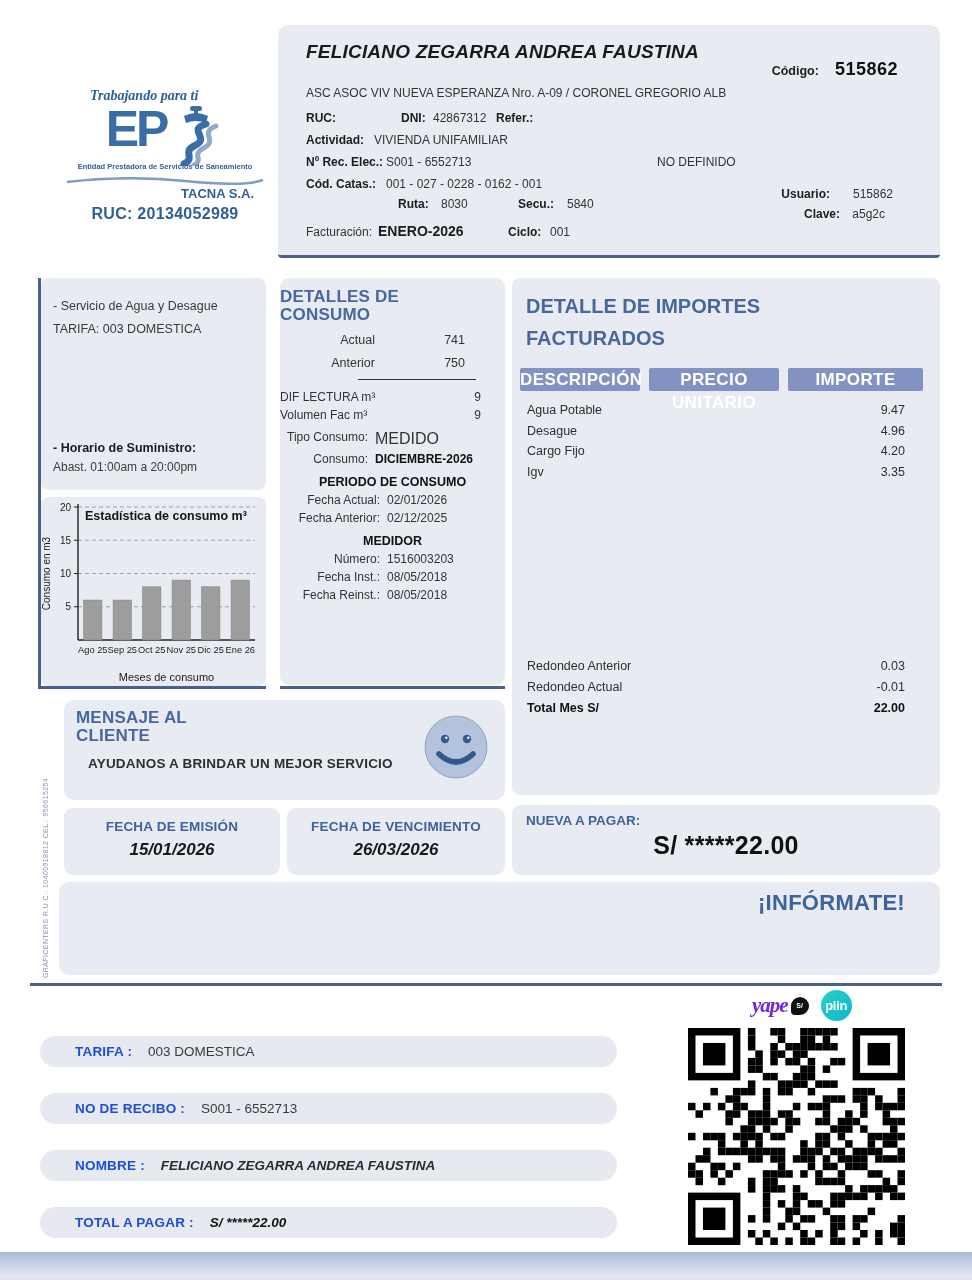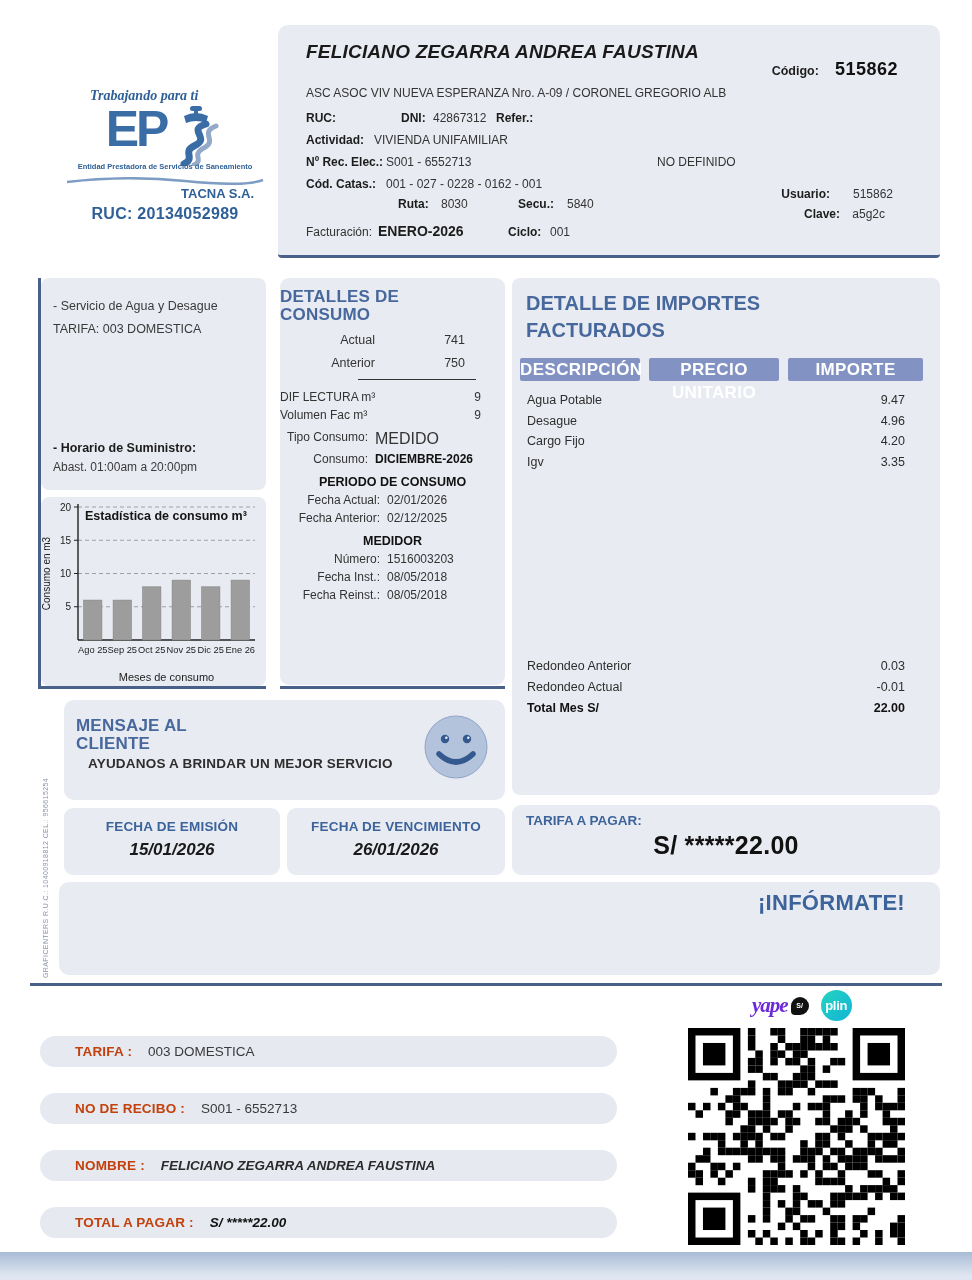--- a/index.html
+++ b/index.html
@@ -49,21 +49,21 @@
   .c-dif .k { flex:1; font-size:12px; }
   .c-dif .v { width:55px; text-align:center; font-size:12px; }
   .c-tipo { margin-top:8px; }
   .c-tipo .k { width:88px; text-align:right; font-size:12px; }
   .c-tipo .v { margin-left:7px; font-size:16px; }
   .c-subhead { text-align:center; font-weight:bold; color:#111; font-size:12.5px; margin-top:9px; }
   .c-date .k { width:100px; text-align:right; font-size:12px; }
   .c-date .v { margin-left:7px; font-size:12px; }
 
   .importes-box { left:512px; top:278px; width:428px; height:517px; padding:12px 0 0 0; border-radius:8px; }
-  .importes-title { padding-left:14px; font-size:20px; line-height:27px; font-weight:bold; color:#47689c; width:330px; }
+  .importes-title { padding-left:14px; font-size:20px; line-height:32px; font-weight:bold; color:#47689c; width:330px; }
   .chips { display:flex; gap:9px; padding:0 8px; margin-top:14px; }
   .chip { height:23px; line-height:23px; text-align:center; background:#8292c2; color:#fff; font-size:17px; font-weight:bold; letter-spacing:0.4px; border-radius:2px; }
   .chip:nth-child(1){ width:120px; }
   .chip:nth-child(2){ width:130px; }
   .chip:nth-child(3){ width:135px; }
   .imp-rows { margin-top:9px; }
   .imp-row { display:flex; justify-content:space-between; padding:0 35px 0 15px; font-size:12.5px; color:#2e2e2e; height:20.5px; align-items:center; }
   .redondeo { position:absolute; left:0; width:100%; display:flex; justify-content:space-between; padding:0 35px 0 15px; font-size:12.5px; color:#2e2e2e; }
   .r1 { top:381px; } .r2 { top:402px; }
   .r-total { top:423px; font-weight:bold; color:#111; }
@@ -90,21 +90,21 @@
   .payments { position:absolute; left:752px; top:990px; display:flex; align-items:center; gap:12px; }
   .yape-wrap { display:flex; align-items:center; gap:3px; }
   .yape-text { font-size:21px; font-weight:800; font-style:italic; color:#6d28d9; letter-spacing:-1px; font-family:"Liberation Serif", serif; }
   .yape-bubble { width:18px; height:18px; border-radius:50% 50% 50% 4px; background:#111; color:#fff; font-size:7px; font-weight:bold; display:flex; align-items:center; justify-content:center; }
   .plin-circle { width:31px; height:31px; border-radius:50%; background:linear-gradient(135deg,#27d3c0,#0fb5d6); color:#fff; font-size:13px; font-weight:800; display:flex; align-items:center; justify-content:center; letter-spacing:-0.3px; }
 
   .qr-box { position:absolute; left:688px; top:1028px; width:217px; height:217px; background:#fff; }
 
   .summary { position:absolute; left:40px; top:1036px; width:577px; }
   .pill { height:31px; border-radius:16px; background:#e6e9f0; display:flex; align-items:center; padding-left:35px; margin-bottom:26px; }
-  .pill-label { font-size:13.5px; font-weight:bold; color:#c2410c; letter-spacing:0.2px; }
+  .pill-label { font-size:13.5px; font-weight:bold; color:#1d4ed8; letter-spacing:0.2px; }
   .pill-value { font-size:13.5px; color:#3a3a3a; margin-left:16px; }
   .pill-value.italic { font-style:italic; font-weight:bold; color:#2b2b2b; }
   .pill-value.bold-italic { font-style:italic; font-weight:bold; color:#111; }
 
   .print-credit { position:absolute; left:42px; top:978px; transform:rotate(-90deg); transform-origin:0 0; font-size:7px; color:#8b94a9; letter-spacing:0.4px; white-space:nowrap; }
 
   .bottom-bar { position:absolute; left:0; top:1252px; width:972px; height:28px; background:linear-gradient(180deg,#a9bbd6 0%, #dfe6f1 85%); }
 </style>
 </head>
 <body>
@@ -291,46 +291,46 @@
         <span>Redondeo Actual</span>
         <span>-0.01</span>
       </div>
     <div class="redondeo r-total">
         <span>Total Mes S/</span>
         <span>22.00</span>
       </div>
   </div>
 
   <div class="box mensaje-box">
-    <div class="sec-title" style="width:160px;margin-top:8px;">MENSAJE AL CLIENTE</div>
+    <div class="sec-title" style="width:160px;">MENSAJE AL CLIENTE</div>
     <div class="mensaje-body">AYUDANOS A BRINDAR UN MEJOR SERVICIO</div>
     <span class="smiley">
       <svg width="66" height="66" viewBox="0 0 66 66">
         <circle cx="33" cy="33" r="31" fill="#b3c3dc"></circle>
         <circle cx="33" cy="33" r="31" fill="none" stroke="#8fa5c6" stroke-width="1"></circle>
         <circle cx="22" cy="25" r="4.2" fill="#34598e"></circle>
         <circle cx="44" cy="25" r="4.2" fill="#34598e"></circle>
         <circle cx="23.3" cy="23.7" r="1.3" fill="#e8eef7"></circle>
         <circle cx="45.3" cy="23.7" r="1.3" fill="#e8eef7"></circle>
         <path d="M16 40 Q33 56 50 40" fill="none" stroke="#34598e" stroke-width="5.5" stroke-linecap="round"></path>
       </svg>
     </span>
   </div>
 
   <div class="box fecha-box emision-box">
     <div class="fecha-label">FECHA DE EMISIÓN</div>
     <div class="fecha-value">15/01/2026</div>
   </div>
   <div class="box fecha-box venc-box">
     <div class="fecha-label">FECHA DE VENCIMIENTO</div>
-    <div class="fecha-value">26/01/2026</div>
+    <div class="fecha-value">26/03/2026</div>
   </div>
 
   <div class="box totalpagar-box">
-    <div class="tp-label">TARIFA A PAGAR:</div>
+    <div class="tp-label">NUEVA A PAGAR:</div>
     <div class="tp-value">S/ *****22.00</div>
   </div>
 
   <div class="box informate-box">
     <div class="informate-text">¡INFÓRMATE!</div>
   </div>
 
   <div class="divider"></div>
 
   <div class="payments">

